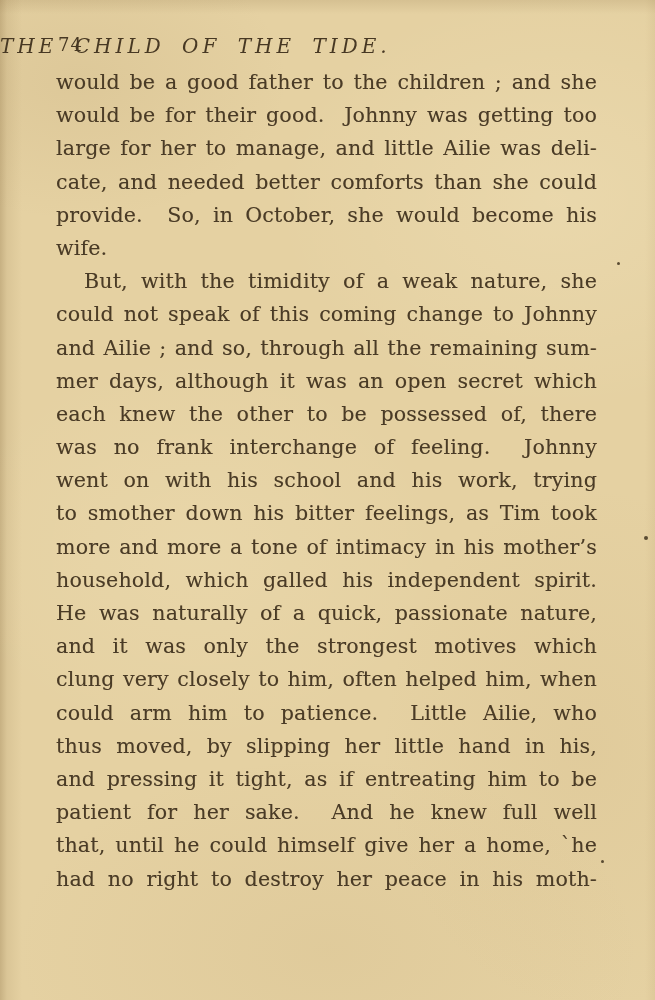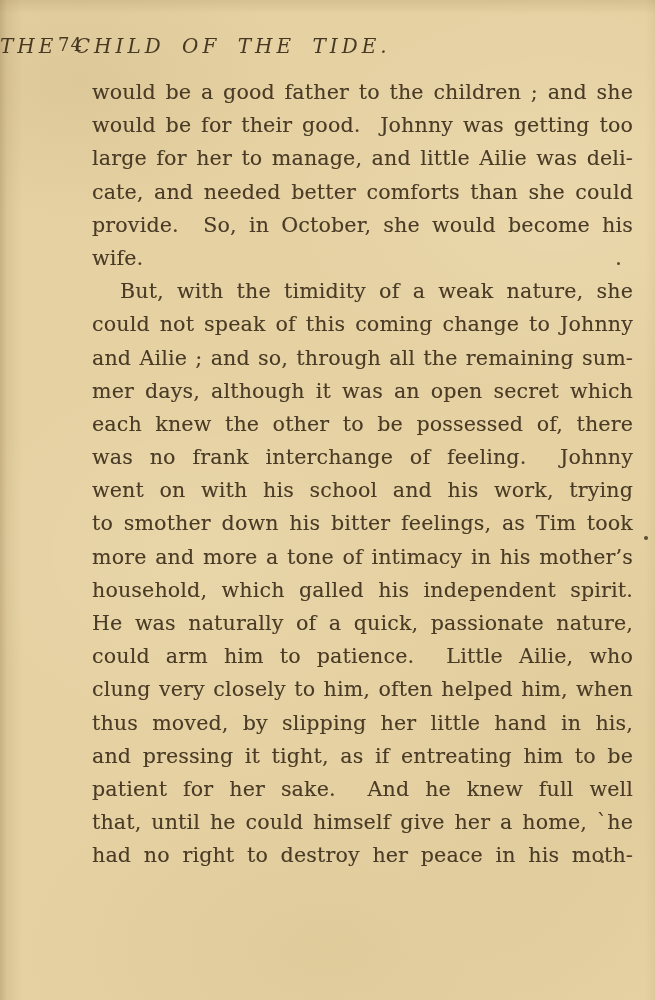--- a/index.html
+++ b/index.html
@@ -51,24 +51,23 @@
     top: 0;
     font-style: italic;
     font-size: 20px;
     letter-spacing: 4px;
     word-spacing: 7px;
     color: #473823;
     white-space: nowrap;
   }
   .text-block {
     position: absolute;
-    top: 76px;
+    top: 66px;
     left: 56px;
     width: 541px;
-    margin-left: 36px;
   }
   .paragraph {
     margin: 0;
   }
   .line {
     font-size: 20.5px;
     line-height: 33.2px;
     height: 33.2px;
     text-align: justify;
     text-align-last: justify;
@@ -114,22 +113,23 @@
         <div class="line">could not speak of this coming change to Johnny</div>
         <div class="line">and Ailie ; and so, through all the remaining sum-</div>
         <div class="line">mer days, although it was an open secret which</div>
         <div class="line">each knew the other to be possessed of, there</div>
         <div class="line">was no frank interchange of feeling.&nbsp; Johnny</div>
         <div class="line">went on with his school and his work, trying</div>
         <div class="line">to smother down his bitter feelings, as Tim took</div>
         <div class="line">more and more a tone of intimacy in his mother’s</div>
         <div class="line">household, which galled his independent spirit.</div>
         <div class="line">He was naturally of a quick, passionate nature,</div>
+        <div class="line">and it was only the strongest motives which</div>
+        <div class="line">clung very closely to him, often helped him, when</div>
         <div class="line">could arm him to patience.&nbsp; Little Ailie, who</div>
-        <div class="line">clung very closely to him, often helped him, when</div>
         <div class="line">thus moved, by slipping her little hand in his,</div>
         <div class="line">and pressing it tight, as if entreating him to be</div>
         <div class="line">patient for her sake.&nbsp; And he knew full well</div>
         <div class="line">that, until he could himself give her a home, `he</div>
         <div class="line">had no right to destroy her peace in his moth-</div>
       </div>
     </div>
 <div class="ink-speck" style="left: 617px; top: 262px; width: 3px; height: 3px;"></div>
     <div class="ink-speck" style="left: 644px; top: 536px; width: 4px; height: 4px;"></div>
     <div class="ink-speck" style="left: 601px; top: 860px; width: 3px; height: 3px;"></div>

